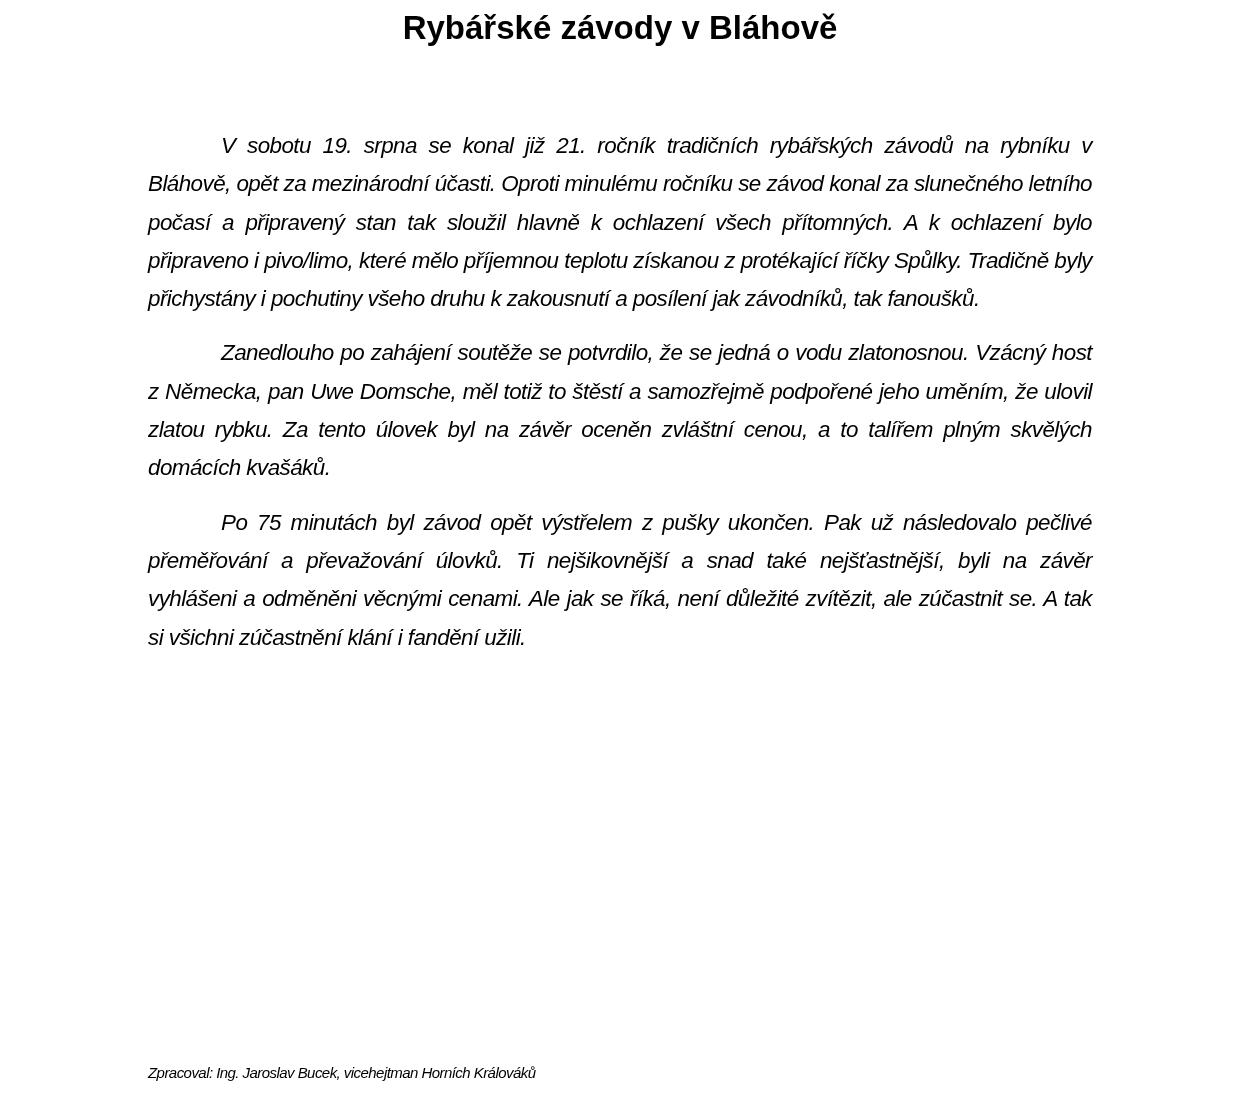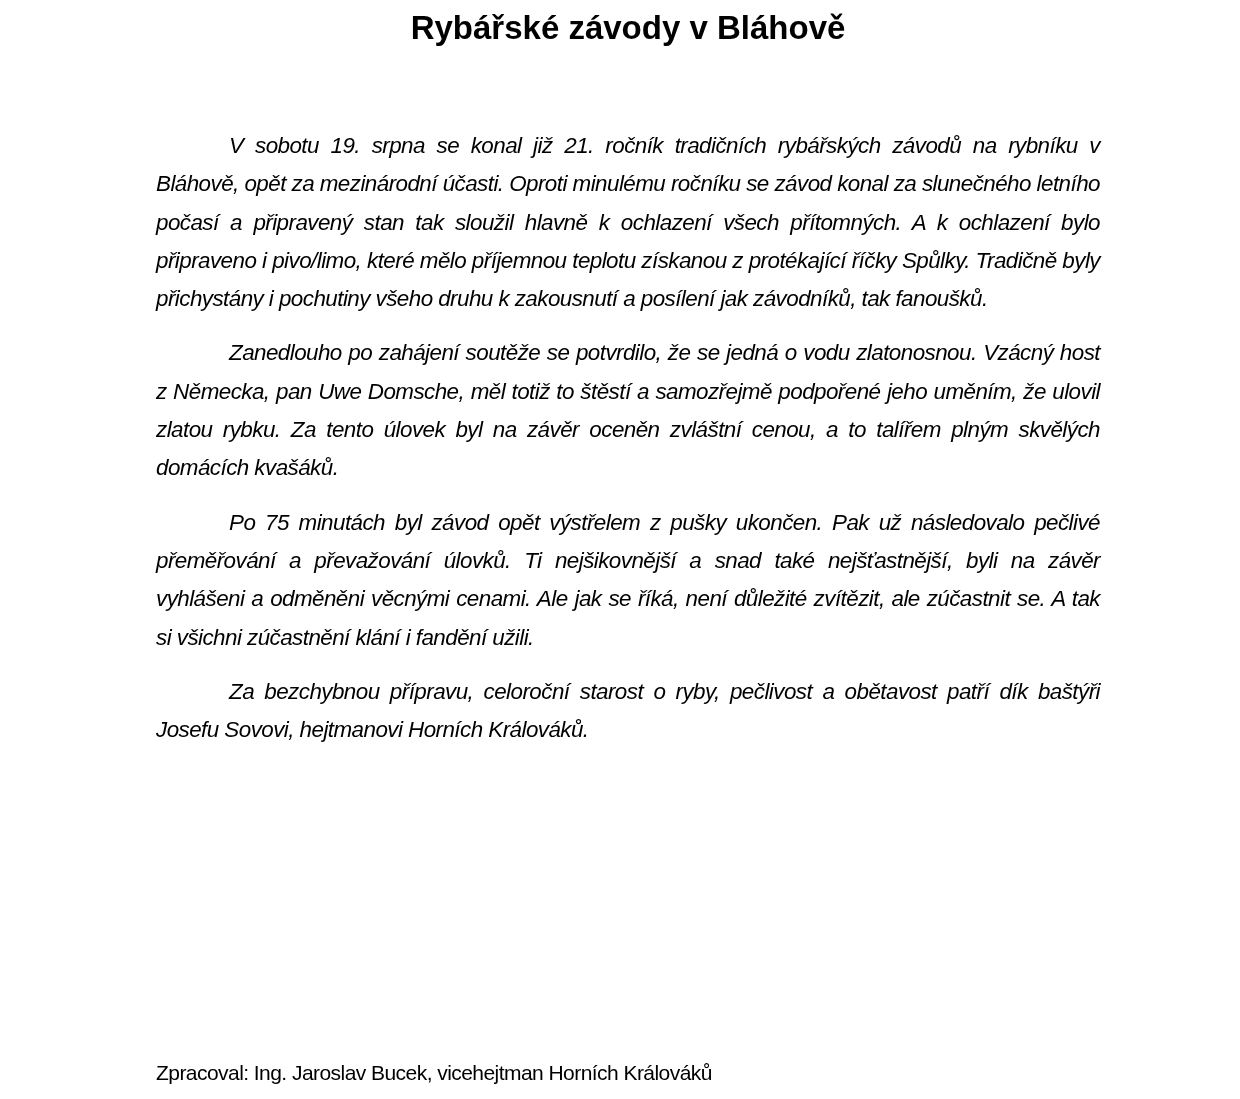--- a/index.html
+++ b/index.html
@@ -10,21 +10,21 @@
     body {
       width: 1240px;
       height: 1099px;
       position: relative;
       overflow: hidden;
       color: #000000;
       font-family: "Liberation Sans", "DejaVu Sans", sans-serif;
     }
     .page {
       position: absolute;
-      left: 8px;
+      left: 0;
       top: 0;
       width: 1076px;
       height: 1099px;
     }
     .title {
       position: absolute;
       top: 6px;
       left: 0;
       width: 1240px;
       text-align: center;
@@ -48,33 +48,33 @@
       text-align: justify;
       text-indent: 73px;
       letter-spacing: -0.55px;
       word-spacing: 0px;
     }
     .signature {
       position: absolute;
       left: 148px;
       top: 1054px;
       margin: 0;
-      font-size: 21px;
+      font-style: italic;
+      font-size: 15px;
       line-height: 38px;
       letter-spacing: -0.55px;
       white-space: nowrap;
     }
   </style>
 </head>
 <body>
 
 <div class="page">
   <h1 class="title">Rybářské závody v Bláhově</h1>
 
   <div class="body-text">
     <p class="para">V sobotu 19. srpna se konal již 21. ročník tradičních rybářských závodů na rybníku v Bláhově, opět za mezinárodní účasti. Oproti minulému ročníku se závod konal za slunečného letního počasí a připravený stan tak sloužil hlavně k ochlazení všech přítomných. A k ochlazení bylo připraveno i pivo/limo, které mělo příjemnou teplotu získanou z protékající říčky Spůlky. Tradičně byly přichystány i pochutiny všeho druhu k zakousnutí a posílení jak závodníků, tak fanoušků.</p>
     <p class="para">Zanedlouho po zahájení soutěže se potvrdilo, že se jedná o vodu zlatonosnou. Vzácný host z Německa, pan Uwe Domsche, měl totiž to štěstí a samozřejmě podpořené jeho uměním, že ulovil zlatou rybku. Za tento úlovek byl na závěr oceněn zvláštní cenou, a to talířem plným skvělých domácích kvašáků.</p>
     <p class="para">Po 75 minutách byl závod opět výstřelem z pušky ukončen. Pak už následovalo pečlivé přeměřování a převažování úlovků. Ti nejšikovnější a snad také nejšťastnější, byli na závěr vyhlášeni a odměněni věcnými cenami. Ale jak se říká, není důležité zvítězit, ale zúčastnit se. A tak si všichni zúčastnění klání i fandění užili.</p>
-    <p class="para">Za bezchybnou přípravu, celoroční starost o ryby, pečlivost a obětavost patří dík baštýři Josefu Sovovi, hejtmanovi Horních Králováků.</p>
   </div>
 
   <p class="signature">Zpracoval: Ing. Jaroslav Bucek, vicehejtman Horních Králováků</p>
 </div>
 
 </body></html>

